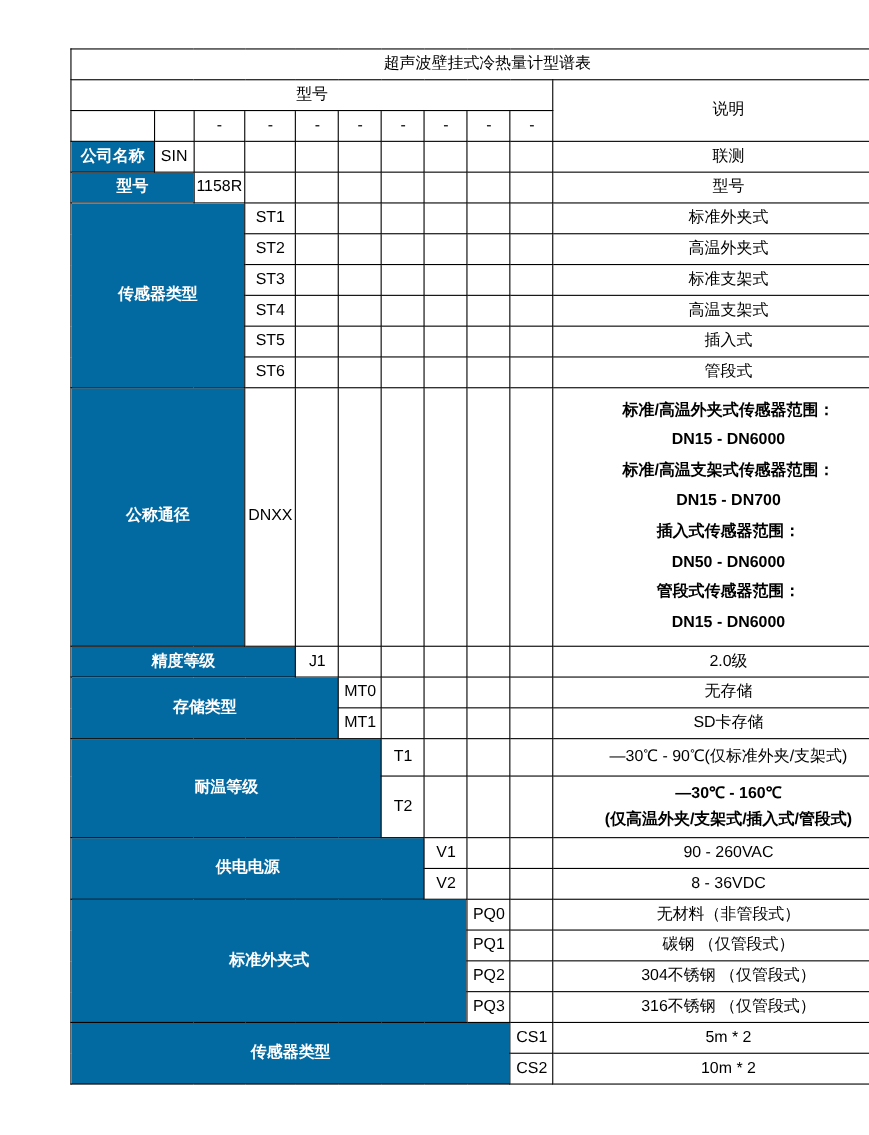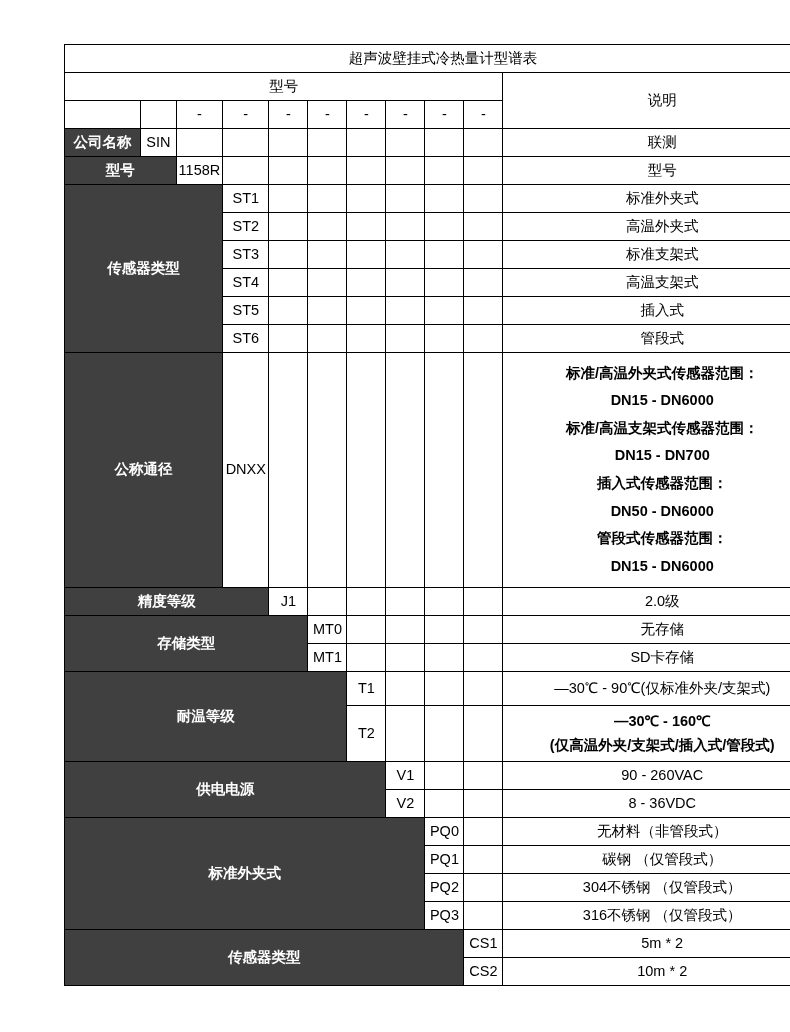--- a/index.html
+++ b/index.html
@@ -33,21 +33,21 @@
     padding: 0;
     text-align: center;
     vertical-align: middle;
     font-size: 14.5px;
     line-height: 1.45;
     height: 27px;
     overflow: hidden;
     white-space: nowrap;
   }
   td.blue {
-    background: #404040;
+    background: #0369a1;
     color: #ffffff;
     font-weight: bold;
     font-size: 15px;
   }
   td.title {
     font-size: 16px;
     height: 42px;
     font-weight: normal;
   }
   td.hdr {

